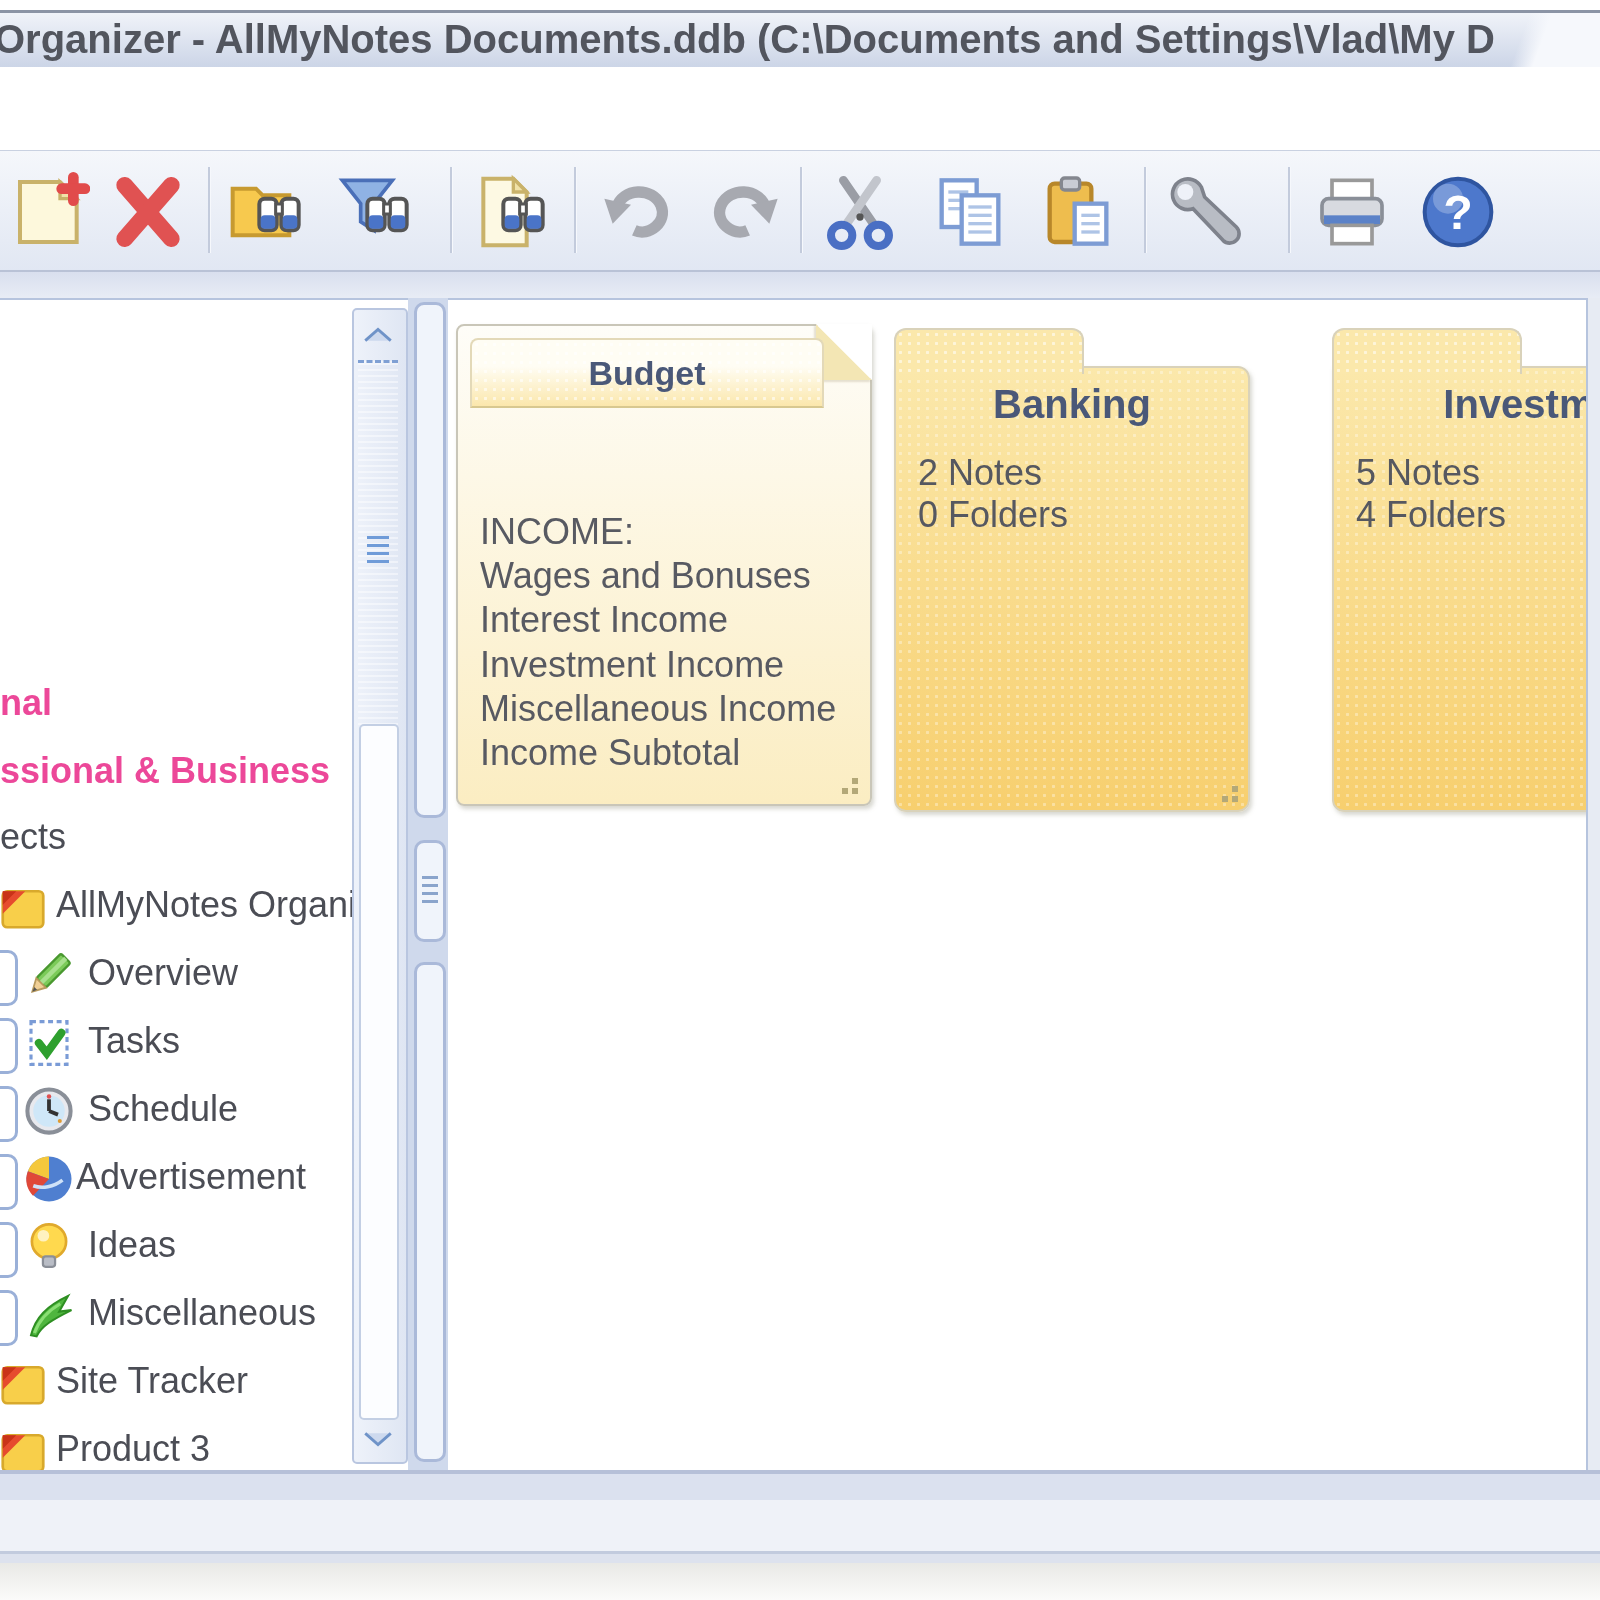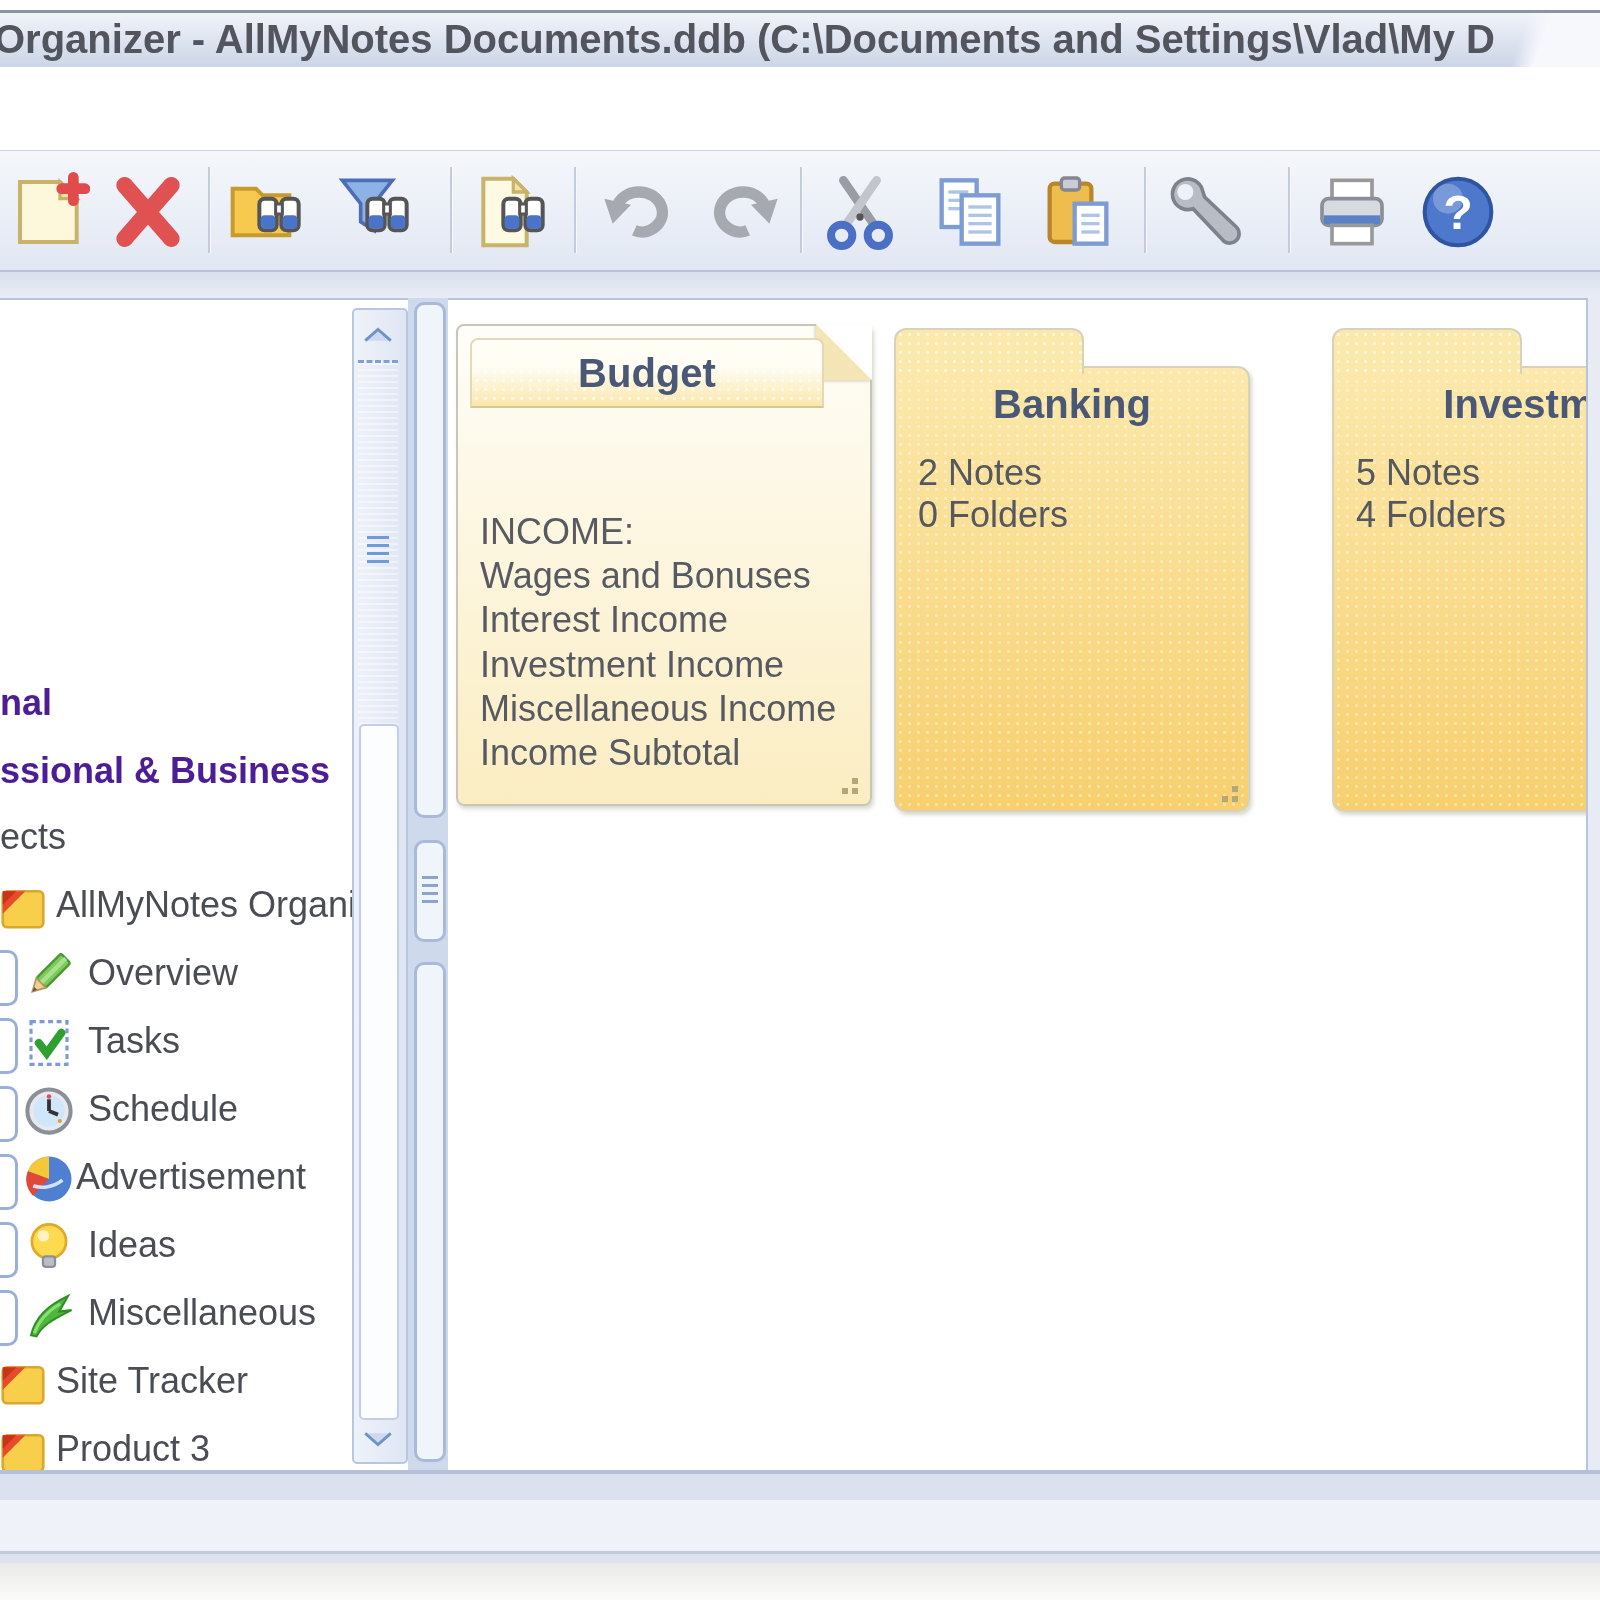--- a/index.html
+++ b/index.html
@@ -40,21 +40,21 @@
     border-top:2px solid #b6c4de;overflow:hidden;}
   .main-panel{position:absolute;left:448px;top:0;width:1138px;height:1172px;background:#fff;
     border-top:2px solid #b6c4de;overflow:hidden;}
   .right-edge{position:absolute;left:1586px;top:0;width:14px;height:1172px;
     background:#e7ebf3;border-left:2px solid #b6c4de;}
 
   
   .tree-row{position:absolute;left:0;height:60px;white-space:nowrap;font-size:36px;
     color:#4b4d55;}
   .tree-row .lbl{position:absolute;top:4px;}
-  .row-header .lbl{font-weight:bold;color:#4c1d95;}
+  .row-header .lbl{font-weight:bold;color:#ec4899;}
   .cut-pill{position:absolute;left:-10px;top:2px;width:22px;height:50px;background:#fff;
     border:3px solid #9ab0d8;border-radius:10px;}
   .tree-ic{position:absolute;width:54px;height:54px;top:0;}
   .tree-ic svg{width:54px;height:54px;}
 
   
   .scrollbar{position:absolute;left:352px;top:8px;width:52px;height:1152px;
     background:linear-gradient(90deg,#eef2fa,#dfe6f3);
     border:2px solid #b9c6e0;border-radius:5px;}
   .sb-up,.sb-down{position:absolute;left:0;width:48px;height:38px;display:flex;
@@ -88,21 +88,21 @@
   .fold{position:absolute;top:-2px;right:-2px;width:0;height:0;
     border-style:solid;border-width:0 56px 56px 0;
     border-color:#ffffff #ffffff #f3e6b4 #f3e6b4;
     border-bottom-left-radius:8px;box-shadow:-2px 2px 2px rgba(150,140,100,.25);}
   .note-header{position:absolute;left:12px;top:12px;width:350px;height:66px;
     background:linear-gradient(#fffdf4 40%,#fbe7ac);
     background-image:radial-gradient(rgba(255,255,255,.6) 22%,rgba(255,255,255,0) 24%),
       linear-gradient(#fffdf4 40%,#fbe7ac);background-size:9px 9px,100% 100%;
     border:2px solid #e3d9b8;border-bottom-color:#d8c890;border-radius:8px 8px 0 0;
     display:flex;align-items:center;justify-content:center;}
-  .note-title{font-size:40px;font-weight:bold;color:#4a5878;}
+  .note-title{font-size:34px;font-weight:bold;color:#4a5878;}
   .note-line{position:absolute;left:22px;font-size:36px;color:#585a62;white-space:nowrap;
     max-width:385px;overflow:hidden;}
 
   
   .card-folder{position:absolute;}
   .folder-tab{position:absolute;left:0;top:0;height:44px;background:#fbe8ab;
     background-image:radial-gradient(rgba(255,255,255,.55) 22%,rgba(255,255,255,0) 24%);
     background-size:9px 9px;
     border:2px solid #d9d2ba;border-bottom:none;border-radius:12px 12px 0 0;z-index:2;}
   .folder-body{position:absolute;left:0;top:38px;right:0;bottom:0;

